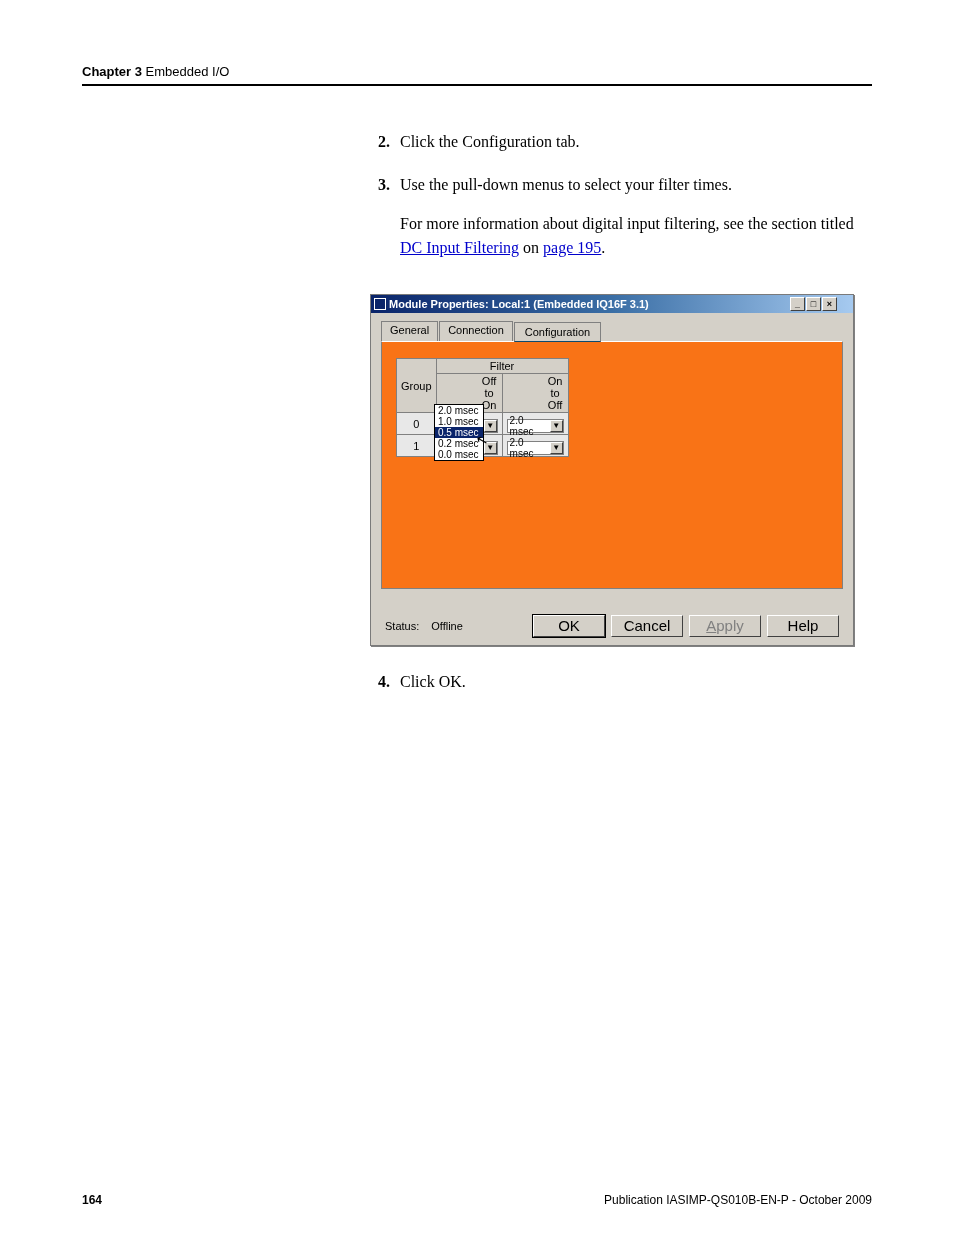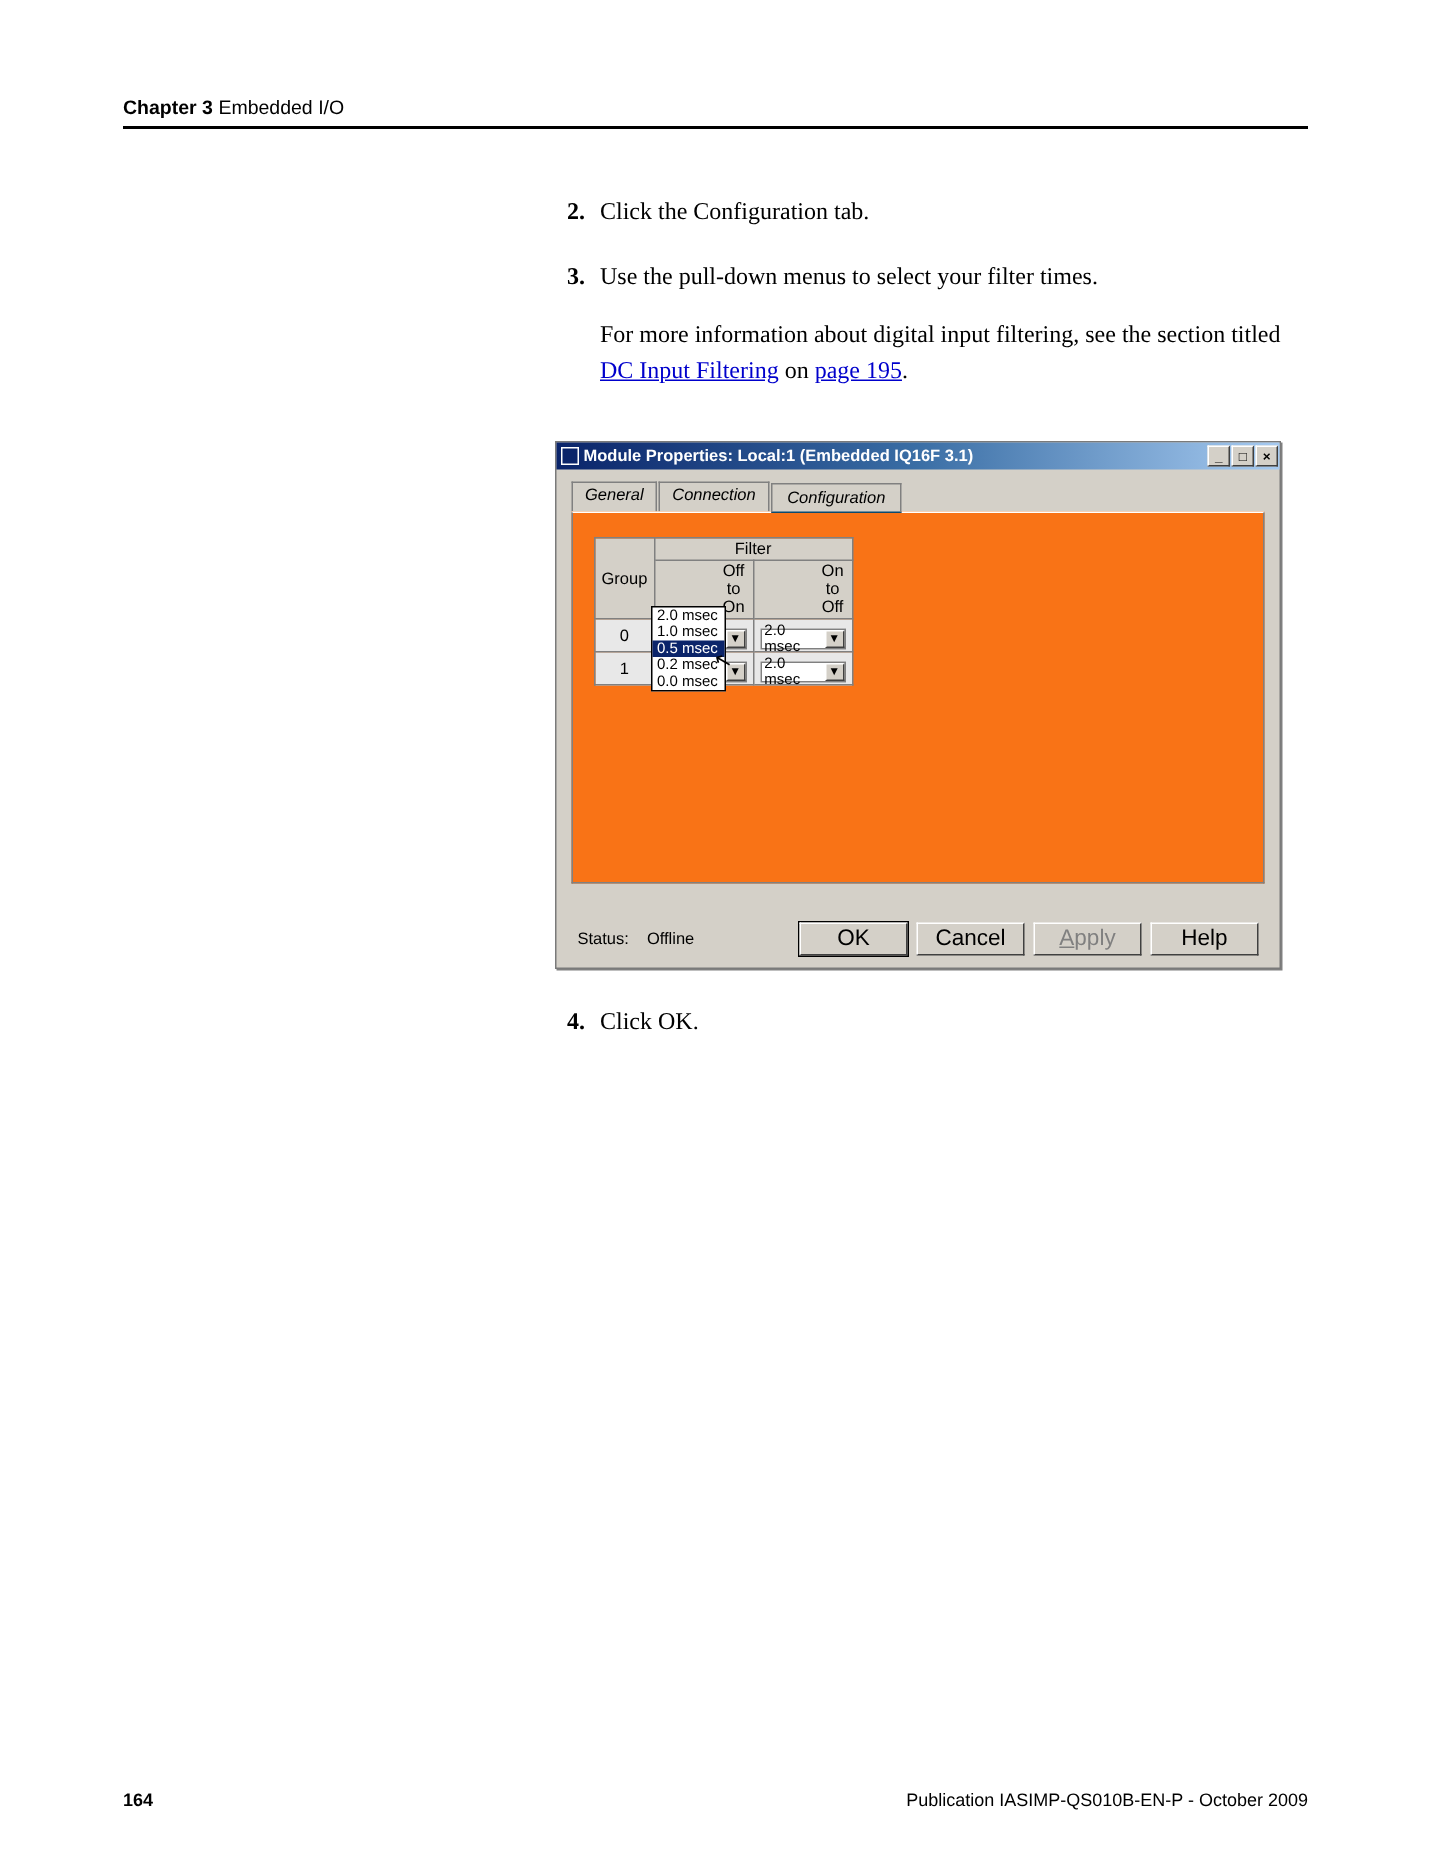--- a/index.html
+++ b/index.html
@@ -59,21 +59,21 @@
     font-family: Tahoma, Arial, sans-serif;
     font-size: 11px;
     box-shadow: 1px 1px 0 #808080;
   }
   .titlebar {
     height: 18px;
     background: linear-gradient(to right, #0a246a 0%, #3a6ea5 50%, #a6caf0 100%);
     color: #fff;
     display: flex;
     align-items: center;
-    padding: 0 1px 0 3px;
+    padding: 0 16px 0 3px;
     font-weight: bold;
     font-size: 11px;
   }
   .titlebar-icon {
     width: 12px; height: 12px;
     background: #0a246a;
     border: 1px solid #fff;
     margin-right: 3px;
   }
   .title-text { flex: 1; white-space: nowrap; overflow: hidden; }
@@ -96,21 +96,20 @@
     margin: 8px 0 0 10px;
     font-size: 11px;
   }
   .tab {
     padding: 2px 8px;
     border: 1px solid #808080;
     border-bottom: none;
     background: #d4d0c8;
     margin-right: 1px;
     position: relative;
-    font-style: italic;
   }
   .tab.active {
     background: #d4d0c8;
     border-bottom: 1px solid #0c4a6e;
     top: 1px;
     z-index: 2;
     font-weight: normal;
     padding: 3px 10px;
   }
   .tab-panel {

